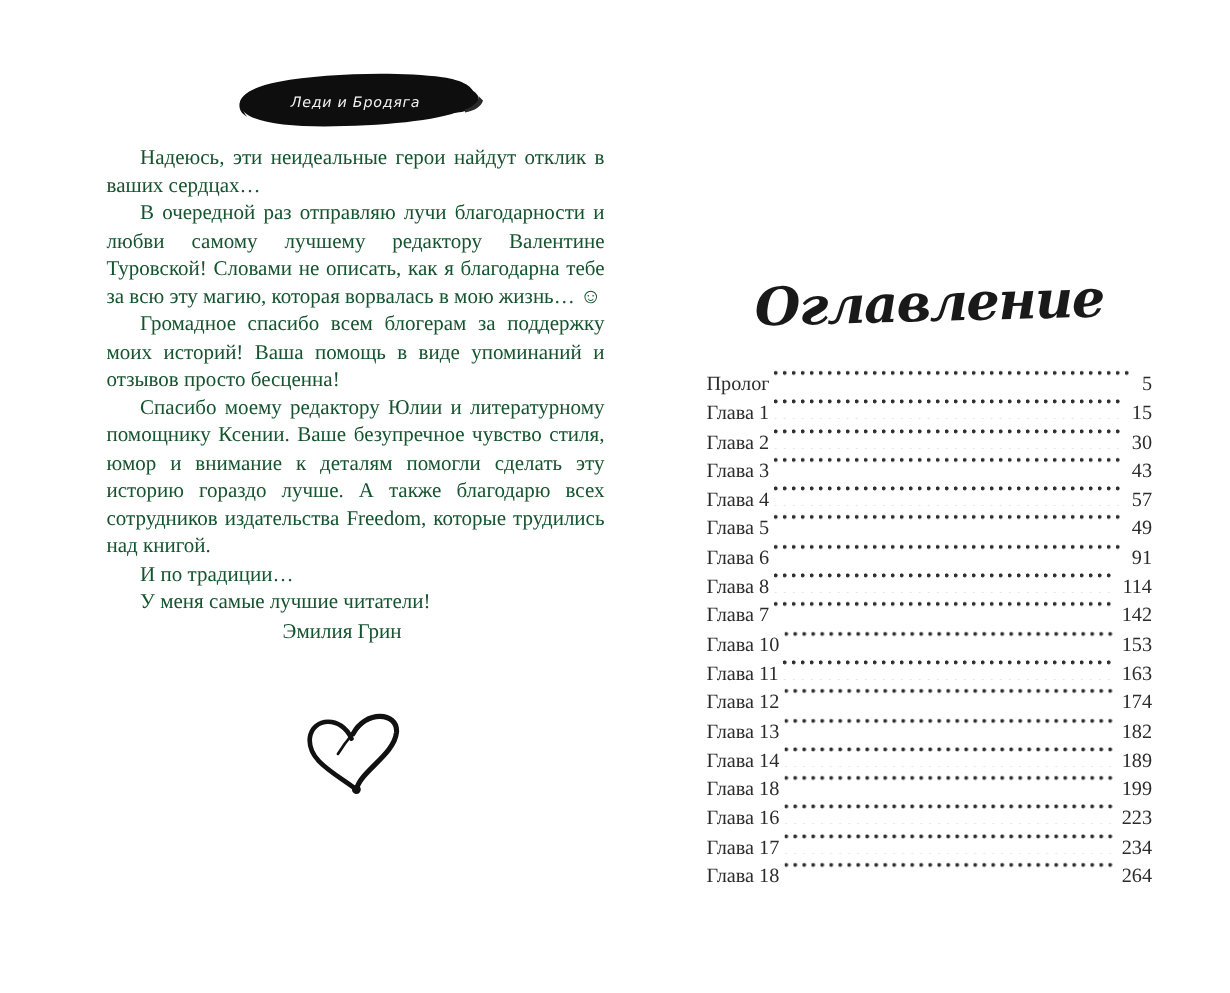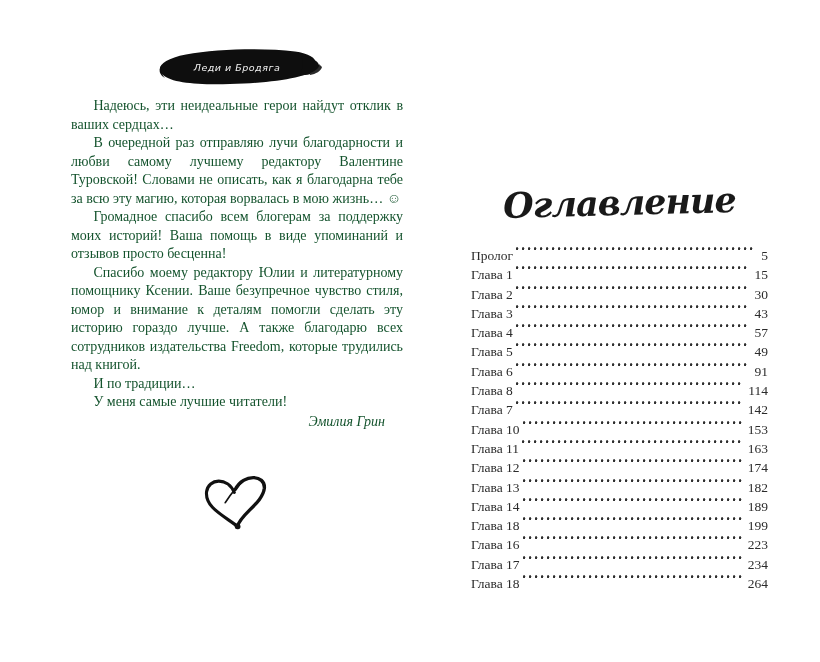--- a/index.html
+++ b/index.html
@@ -33,22 +33,21 @@
     font-size: 14px;
     line-height: 18.5px;
     text-align: justify;
   }
   .body-text p {
     margin: 0;
     text-indent: 1.6em;
   }
   .signature {
     text-indent: 0 !important;
-    text-align: right;
-    font-style: italic;
+    text-align: center;
     padding-right: 18px;
     margin-top: 1px !important;
   }
   .heart {
     display: block;
     width: 74px; height: 72px;
     margin: 34px auto 0 auto;
   }
 
   

